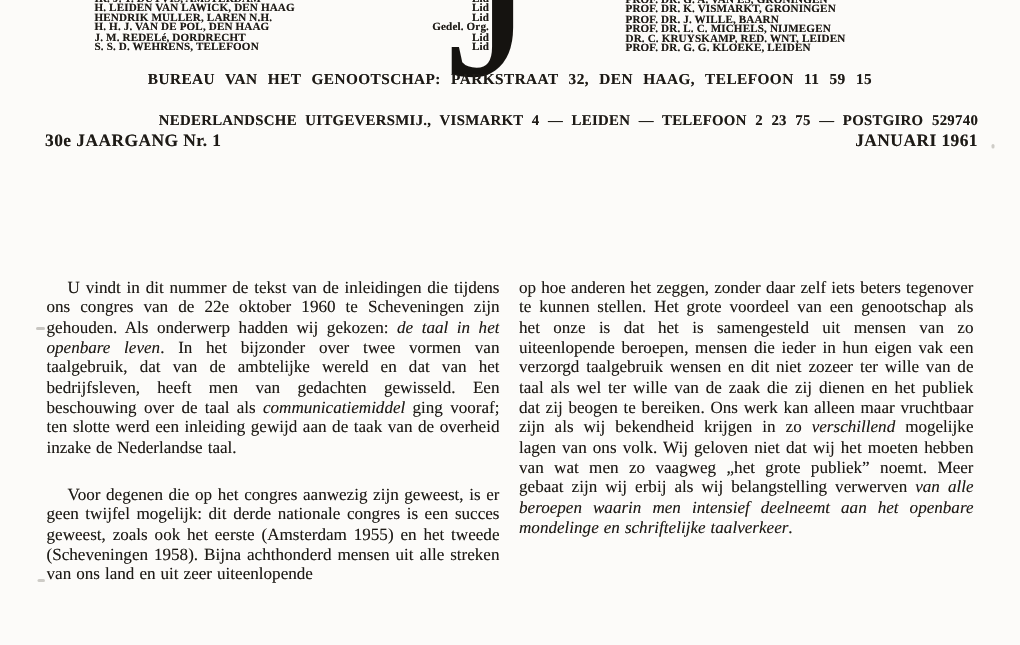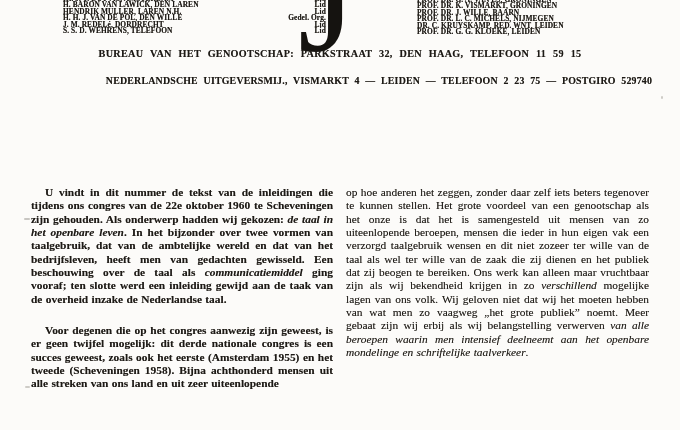--- a/index.html
+++ b/index.html
@@ -67,49 +67,49 @@
     overflow: hidden;
     font-size: 11.4px; line-height: 13.35px;
     text-align: justify;
     hyphens: auto;
     word-spacing: 0.5px;
     text-shadow: 0 0 0.3px rgba(28,22,14,0.45);
   }
   .col-left  { left: 31px;  width: 302px; }
   .col-right { left: 346px; width: 303px; }
   .body-par { margin: 0; }
-  .body-par.indent { text-indent: 14px; font-weight: bold; }
+  .body-par.indent { text-indent: 14px; }
   .body-par.gap { margin-top: 18px; }
   .body-par i { font-style: italic; }
   
   .speck { position: absolute; background: #8a867e; border-radius: 1px; }
   .speck-1 { left: 24px; top: 218px; width: 6px; height: 1.5px; opacity: 0.45; }
   .speck-2 { left: 25px; top: 386px; width: 5px; height: 1.5px; opacity: 0.4; }
   .speck-3 { left: 661px; top: 96px; width: 2px; height: 3px; opacity: 0.4; }
 </style>
 </head>
 <body>
 
 <div class="page">
 
   <div class="members members-left" id="members-left">
       <div class="member-row">
         <span class="member-name">IR. J. T. DUYVIS, AMSTERDAM</span>
         <span class="member-role">Lid</span>
       </div>
       <div class="member-row">
-        <span class="member-name">H. BARON VAN LAWICK, DEN LAREN</span>
+        <span class="member-name">H. LEIDEN VAN LAWICK, DEN HAAG</span>
         <span class="member-role">Lid</span>
       </div>
       <div class="member-row">
         <span class="member-name">HENDRIK MULLER, LAREN N.H.</span>
         <span class="member-role">Lid</span>
       </div>
       <div class="member-row">
-        <span class="member-name">H. H. J. VAN DE POL, DEN WILLE</span>
+        <span class="member-name">H. H. J. VAN DE POL, DEN HAAG</span>
         <span class="member-role">Gedel. Org.</span>
       </div>
       <div class="member-row">
         <span class="member-name">J. M. REDELé, DORDRECHT</span>
         <span class="member-role">Lid</span>
       </div>
       <div class="member-row">
         <span class="member-name">S. S. D. WEHRENS, TELEFOON</span>
         <span class="member-role">Lid</span>
       </div>
@@ -136,20 +136,24 @@
       <div class="member-row">
         <span class="member-name">PROF. DR. G. G. KLOEKE, LEIDEN</span>
       </div>
     </div>
 
   <div class="center-line bureau-line">BUREAU VAN HET GENOOTSCHAP: PARKSTRAAT 32, DEN HAAG, TELEFOON 11 59 15</div>
 
 
   <div class="center-line publisher-line">NEDERLANDSCHE UITGEVERSMIJ., VISMARKT 4 — LEIDEN — TELEFOON 2 23 75 — POSTGIRO 529740</div>
 
+  <div class="issue-row">
+    <span>30e JAARGANG Nr. 1</span>
+    <span>JANUARI 1961</span>
+  </div>
 
 
   <div class="body-col col-left" id="col-left">
       <p class="body-par indent"><span>U vindt in dit nummer de tekst van de inleidingen die tijdens ons congres van de 22e oktober 1960 te Scheveningen zijn gehouden. Als onderwerp hadden wij gekozen: </span><i>de taal in het openbare leven</i><span>. In het bijzonder over twee vormen van taalgebruik, dat van de ambtelijke wereld en dat van het bedrijfsleven, heeft men van gedachten gewisseld. Een beschouwing over de taal als </span><i>communicatiemiddel</i><span> ging vooraf; ten slotte werd een inleiding gewijd aan de taak van de overheid inzake de Nederlandse taal.</span></p>
       <p class="body-par indent gap"><span>Voor degenen die op het congres aanwezig zijn geweest, is er geen twijfel mogelijk: dit derde nationale congres is een succes geweest, zoals ook het eerste (Amsterdam 1955) en het tweede (Scheveningen 1958). Bijna achthonderd mensen uit alle streken van ons land en uit zeer uiteenlopende</span></p>
     </div>
   <div class="body-col col-right" id="col-right">
       <p class="body-par"><span>op hoe anderen het zeggen, zonder daar zelf iets beters tegenover te kunnen stellen. Het grote voordeel van een genootschap als het onze is dat het is samengesteld uit mensen van zo uiteenlopende beroepen, mensen die ieder in hun eigen vak een verzorgd taalgebruik wensen en dit niet zozeer ter wille van de taal als wel ter wille van de zaak die zij dienen en het publiek dat zij beogen te bereiken. Ons werk kan alleen maar vruchtbaar zijn als wij bekendheid krijgen in zo </span><i>verschillend</i><span> mogelijke lagen van ons volk. Wij geloven niet dat wij het moeten hebben van wat men zo vaagweg „het grote publiek” noemt. Meer gebaat zijn wij erbij als wij belangstelling verwerven </span><i>van alle beroepen waarin men intensief deelneemt aan het openbare mondelinge en schriftelijke taalverkeer</i><span>.</span></p>
     </div>
 

